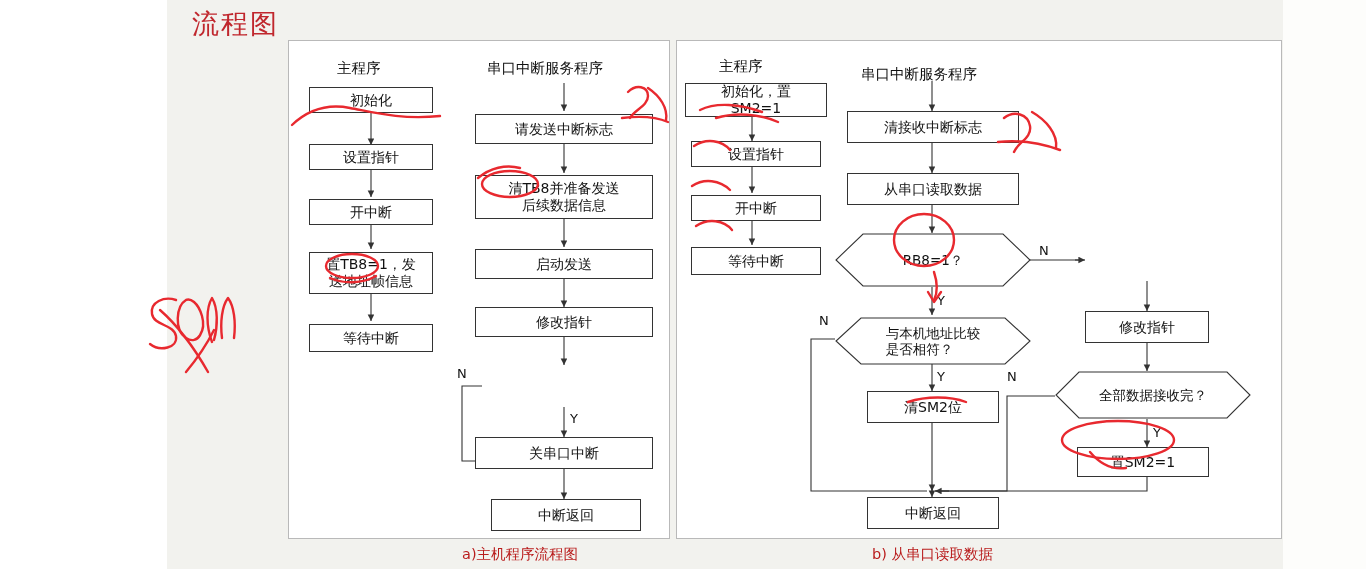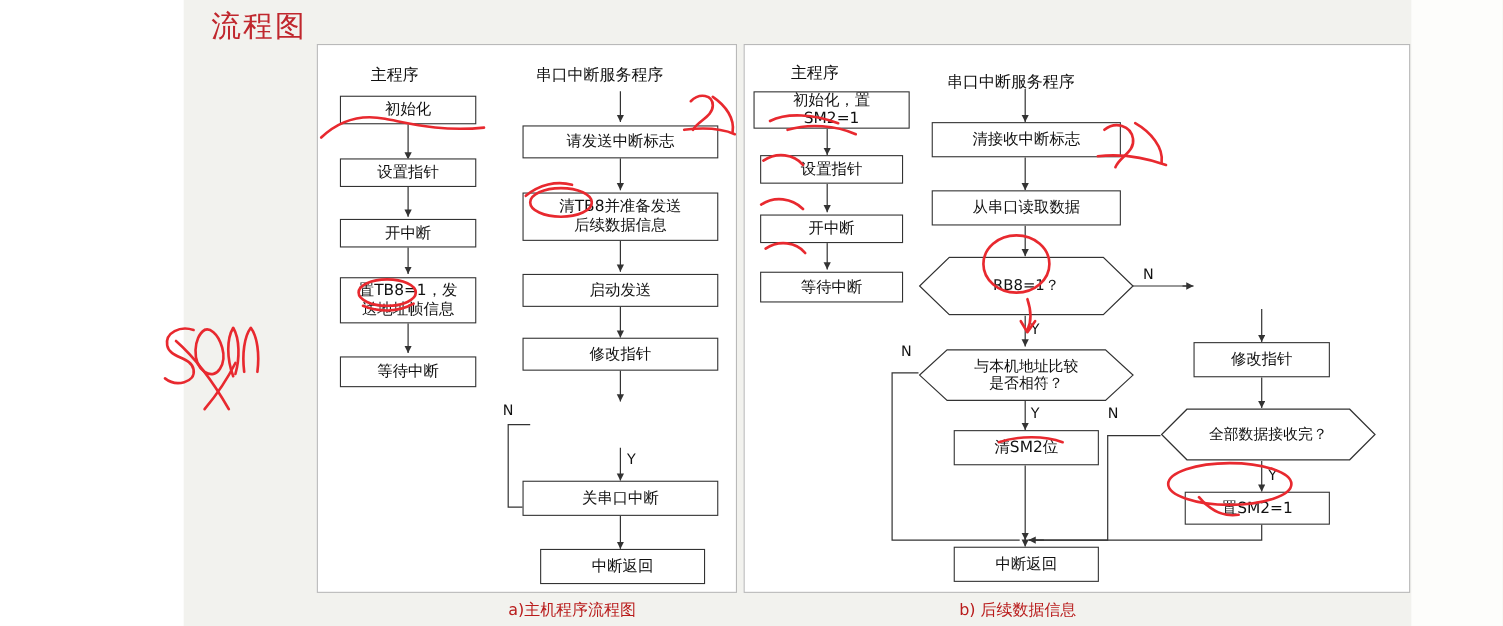--- a/index.html
+++ b/index.html
@@ -33,21 +33,21 @@
     display:flex;align-items:center;justify-content:center;
     text-align:center;line-height:1.15;
     box-sizing:border-box;
   }
   .box.two{line-height:1.25;}
   .hexwrap{position:absolute;}
   .hexwrap svg{display:block;}
   .hexwrap .hextext{
     position:absolute;left:0;top:0;width:100%;height:100%;
     display:flex;align-items:center;justify-content:center;
-    font-size:13.5px;color:#111;text-align:center;line-height:1.2;
+    font-size:13.5px;color:#111;text-align:left;line-height:1.2;
     box-sizing:border-box;
   }
   .lbl{position:absolute;font-size:13px;color:#111;}
   .hdr{position:absolute;font-size:14.5px;color:#111;white-space:nowrap;}
 
   svg.lines{position:absolute;left:0;top:0;width:100%;height:100%;pointer-events:none;}
   svg.ink{position:absolute;left:0;top:0;width:1366px;height:569px;pointer-events:none;}
   .ink path,.ink ellipse,.ink line{fill:none;stroke:#e8292f;stroke-width:2.4;stroke-linecap:round;stroke-linejoin:round;}
 </style>
 </head>
@@ -192,21 +192,21 @@
 
   <div class="box" style="left:400px;top:406px;width:132px;height:30px;">置SM2=1</div>
 
   <div class="lbl" style="left:362px;top:202px;">N</div>
   <div class="lbl" style="left:260px;top:252px;">Y</div>
   <div class="lbl" style="left:142px;top:272px;">N</div>
   <div class="lbl" style="left:260px;top:328px;">Y</div>
   <div class="lbl" style="left:330px;top:328px;">N</div>
   <div class="lbl" style="left:476px;top:384px;">Y</div>
 </div>
-<div class="cap" style="left:872px;top:545px;">b) 后续数据信息</div>
+<div class="cap" style="left:872px;top:545px;">b) 从串口读取数据</div>
 
 <svg class="ink" viewBox="0 0 1366 569">
 
   <path d="M292,125 C310,108 330,104 350,108 C372,112 400,120 440,116"></path>
 
   <ellipse cx="352" cy="266" rx="26" ry="12"></ellipse>
   <path d="M330,278 C344,284 362,284 376,276"></path>
 
   <path d="M176,300 C164,296 150,302 152,314 C154,326 174,324 176,336 C178,348 160,352 150,344"></path>
   <path d="M186,300 C176,306 174,330 186,338 C198,346 206,330 202,316 C198,302 190,298 186,300"></path>

